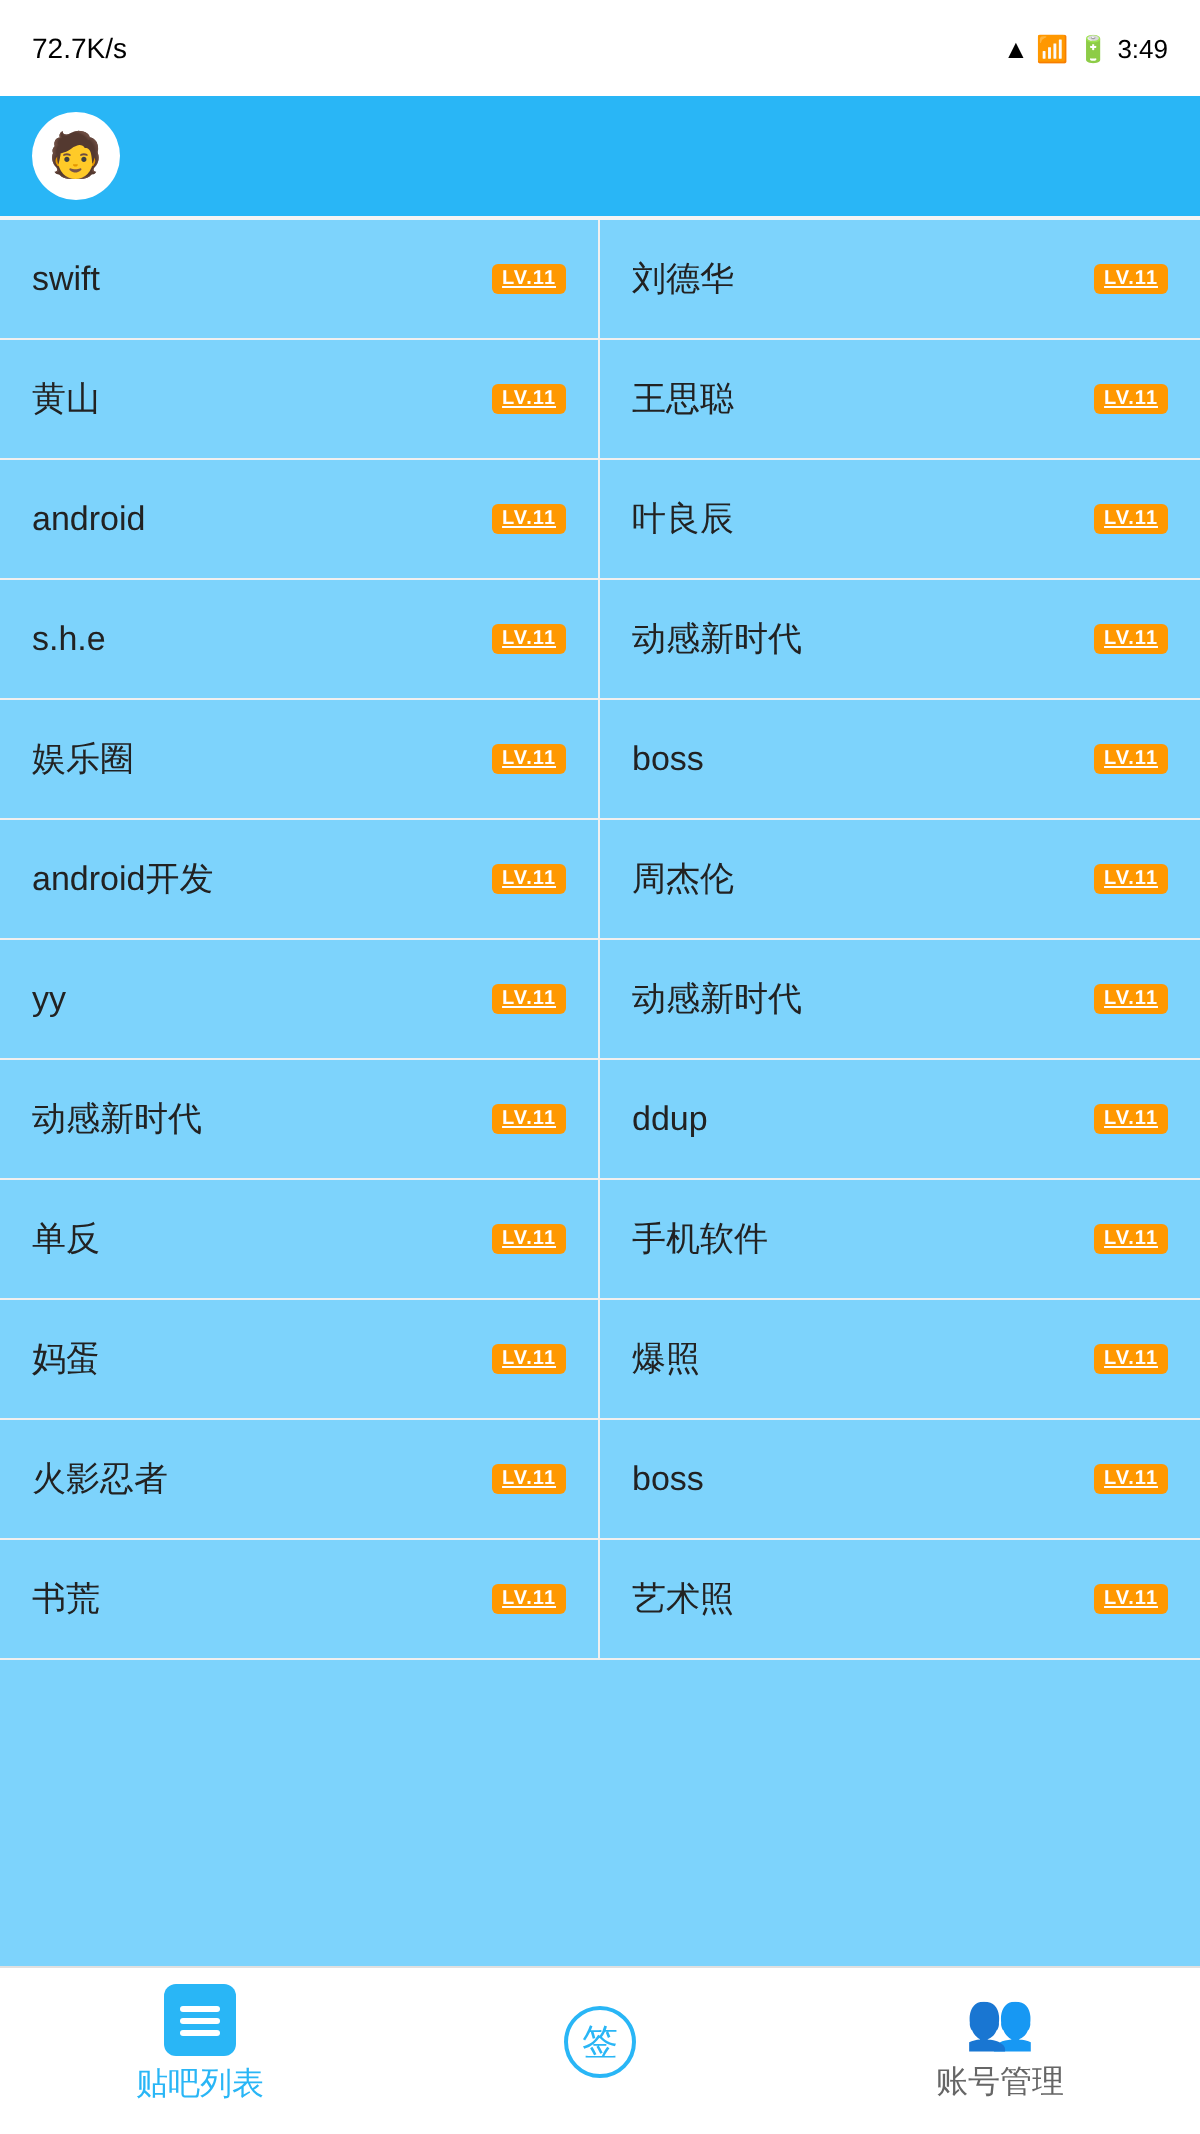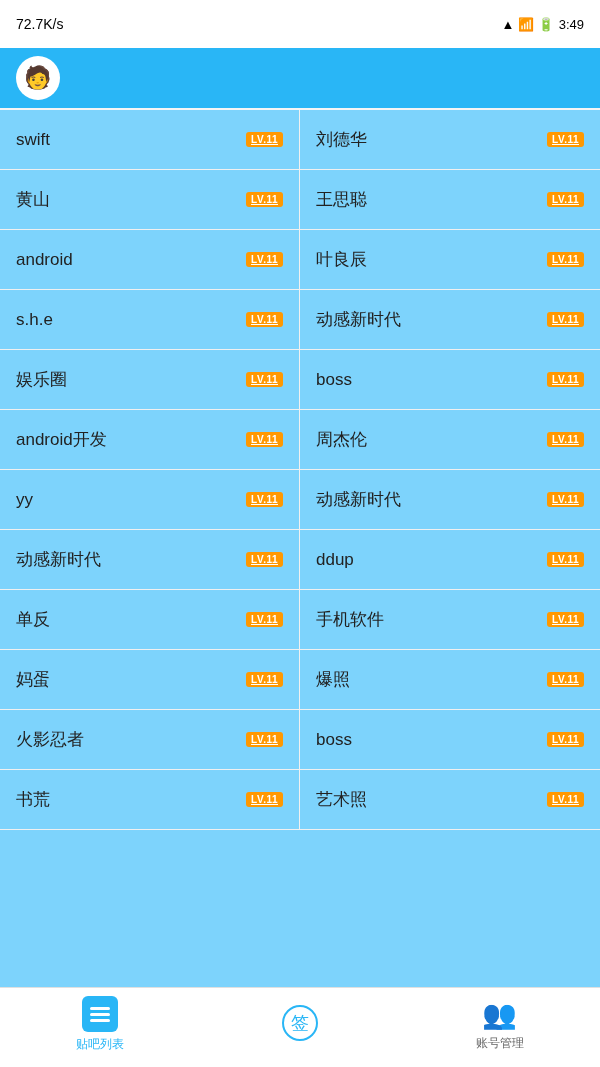--- a/index.html
+++ b/index.html
@@ -107,21 +107,21 @@
     }
     .nav-item {
       display: flex;
       flex-direction: column;
       align-items: center;
       gap: 4px;
       cursor: pointer;
       flex: 1;
     }
     .nav-label {
-      font-size: 12px;
+      font-size: 16px;
       color: #666;
     }
     .nav-item.active .nav-label {
       color: #29b6f6;
     }
     .nav-sign-icon {
       width: 36px;
       height: 36px;
       border: 2px solid #29b6f6;
       border-radius: 50%;

